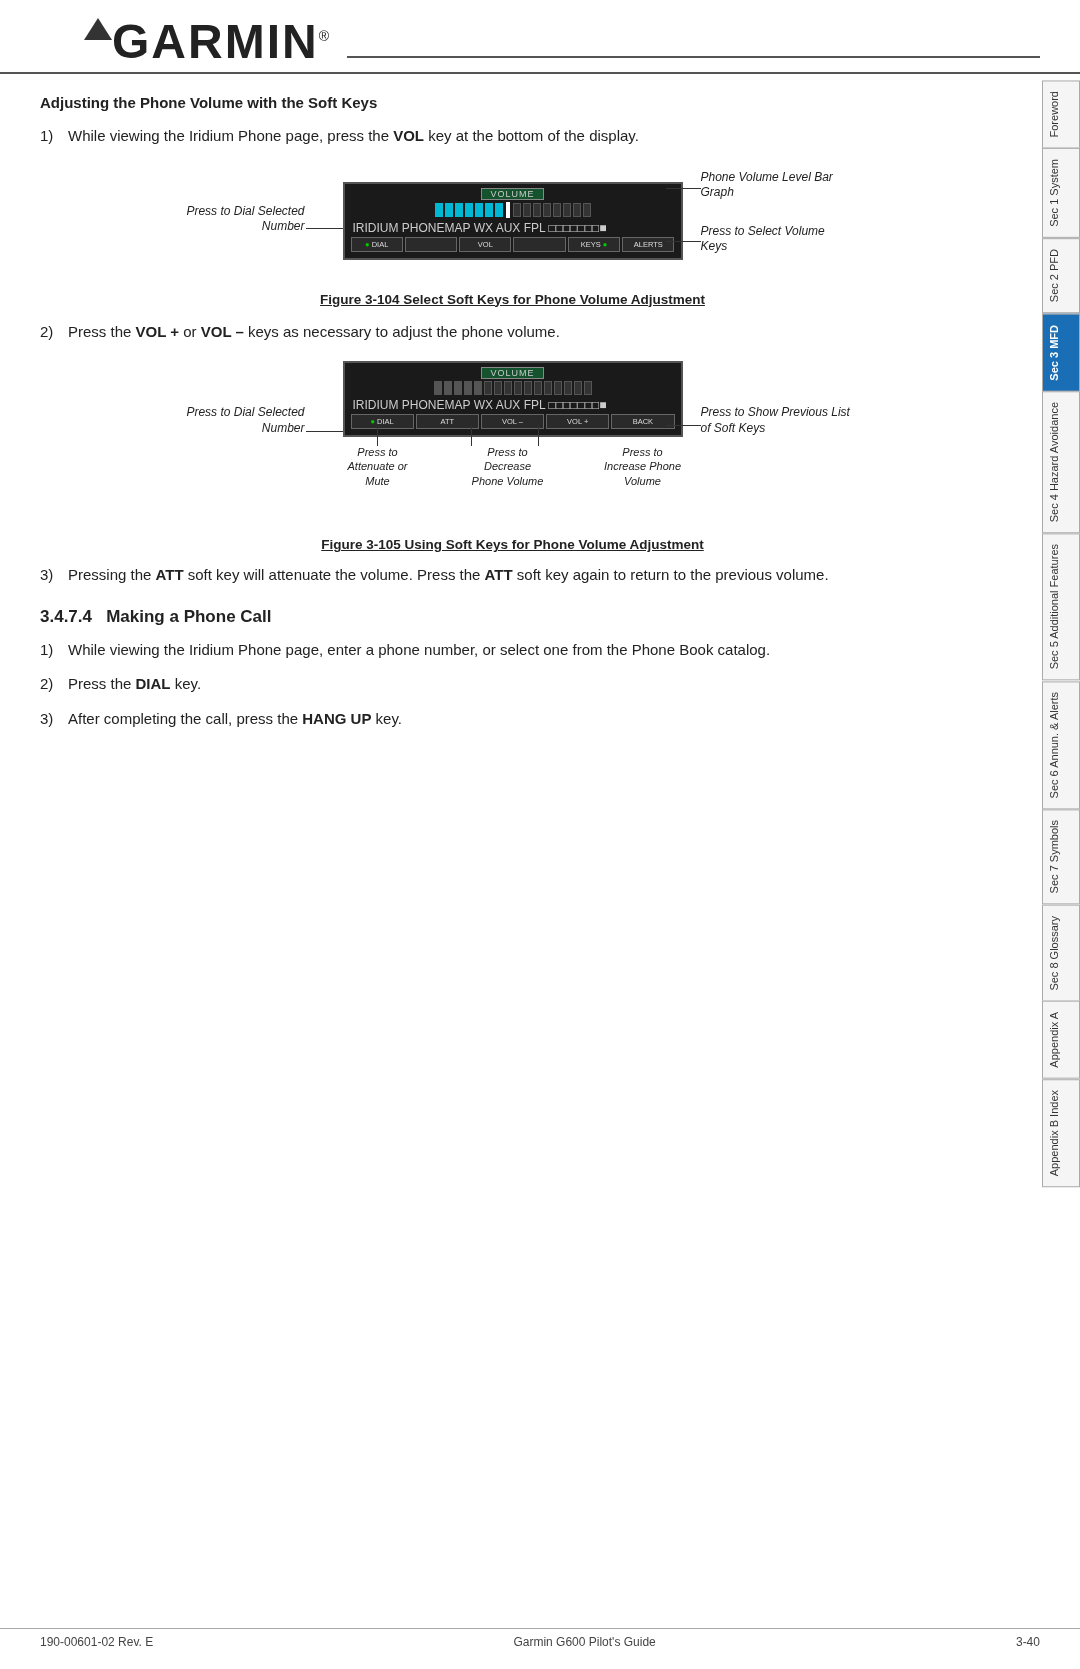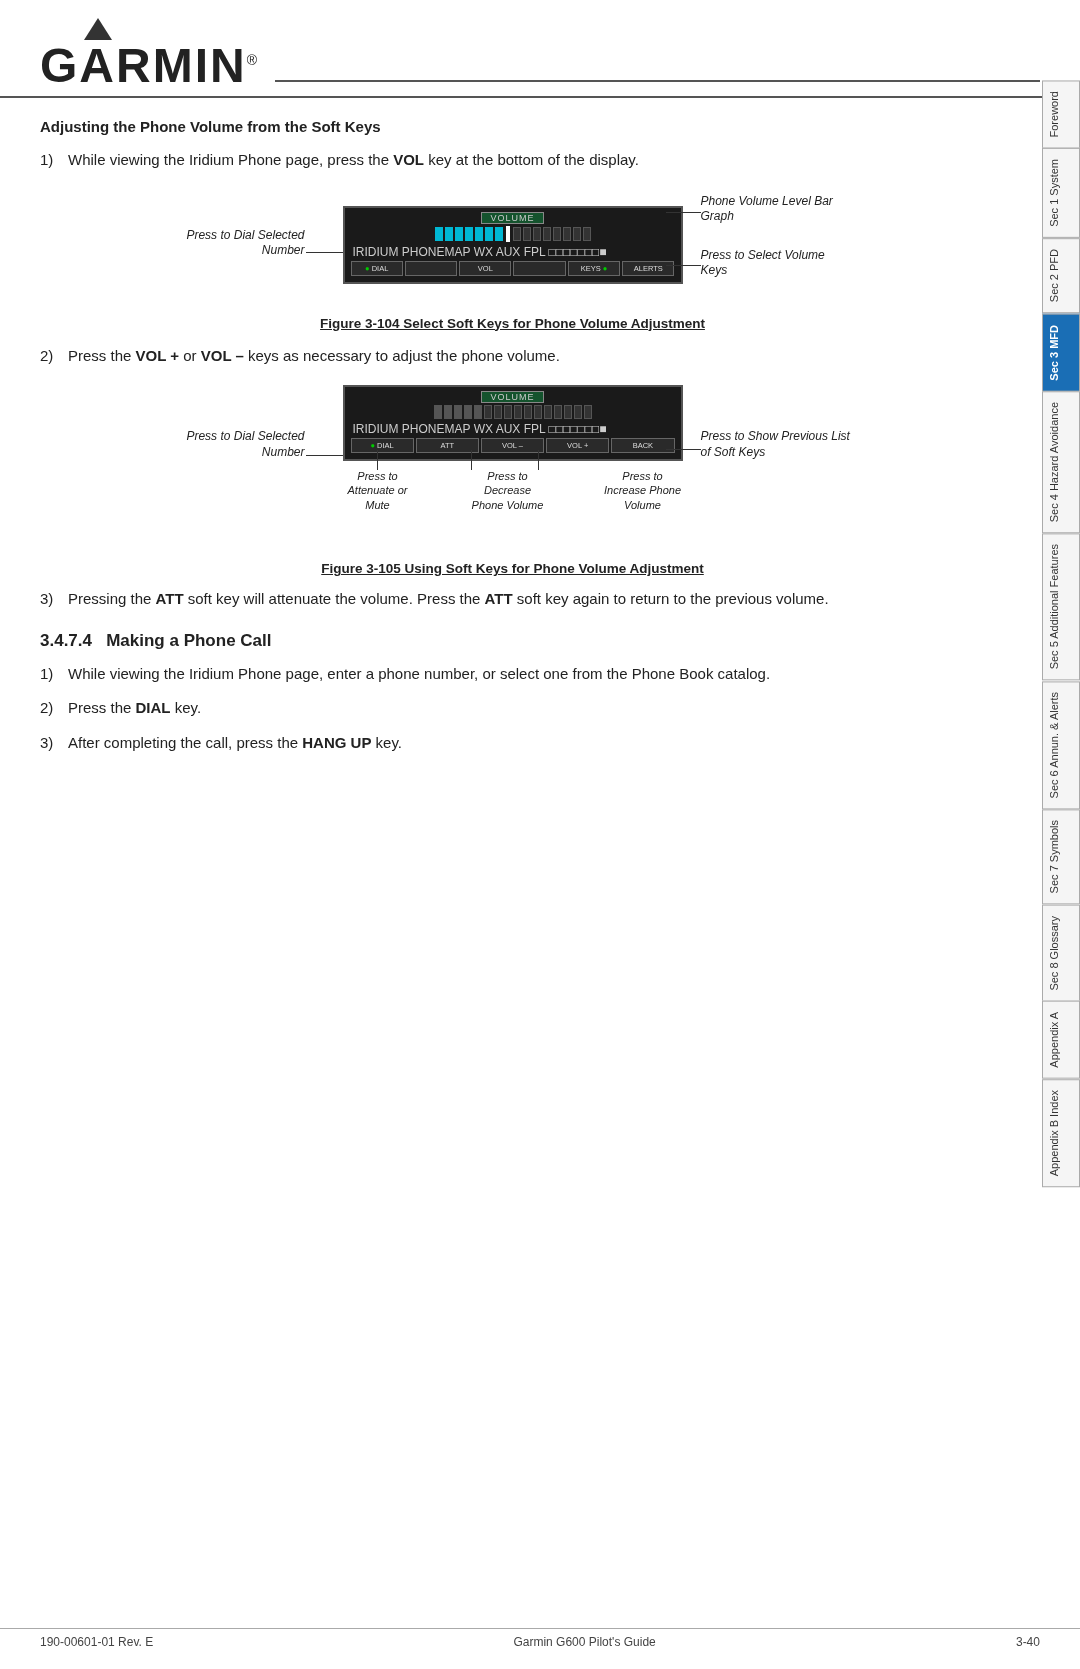--- a/index.html
+++ b/index.html
@@ -16,21 +16,21 @@
     
     .header {
       padding: 18px 40px 0 40px;
       display: flex;
       align-items: flex-end;
       border-bottom: 2px solid #555;
       padding-bottom: 6px;
     }
     .garmin-logo {
       display: flex;
-      flex-direction: column;
+      flex-direction: row;
       align-items: flex-start;
     }
     .logo-triangle {
       width: 0;
       height: 0;
       border-left: 14px solid transparent;
       border-right: 14px solid transparent;
       border-bottom: 22px solid #333;
       margin-left: 44px;
       margin-bottom: 2px;
@@ -268,21 +268,21 @@
   <div class="sidebar-item">Sec 5 Additional Features</div>
   <div class="sidebar-item">Sec 6 Annun. &amp; Alerts</div>
   <div class="sidebar-item">Sec 7 Symbols</div>
   <div class="sidebar-item">Sec 8 Glossary</div>
   <div class="sidebar-item">Appendix A</div>
   <div class="sidebar-item">Appendix B Index</div>
 </div>
 
 <div class="main-content">
 
-  <div class="section-heading">Adjusting the Phone Volume from the Soft Keys</div>
+  <div class="section-heading">Adjusting the Phone Volume with the Soft Keys</div>
 
   <div class="numbered-item">
     <span class="item-num">1)</span>
     <span class="item-text">
       While viewing the Iridium Phone page, press the <strong>VOL</strong> key at the bottom of the display.
     </span>
   </div>
 
   <div class="figure-container">
     <div class="figure-inner" style="height: 110px;">
@@ -448,16 +448,16 @@
   <div class="numbered-item">
     <span class="item-num">3)</span>
     <span class="item-text">
       After completing the call, press the <strong>HANG UP</strong> key.
     </span>
   </div>
 
 </div>
 
 <div class="footer">
-  <span>190-00601-01  Rev. E</span>
+  <span>190-00601-02  Rev. E</span>
   <span>Garmin G600 Pilot's Guide</span>
   <span>3-40</span>
 </div>
 
 </body></html>

